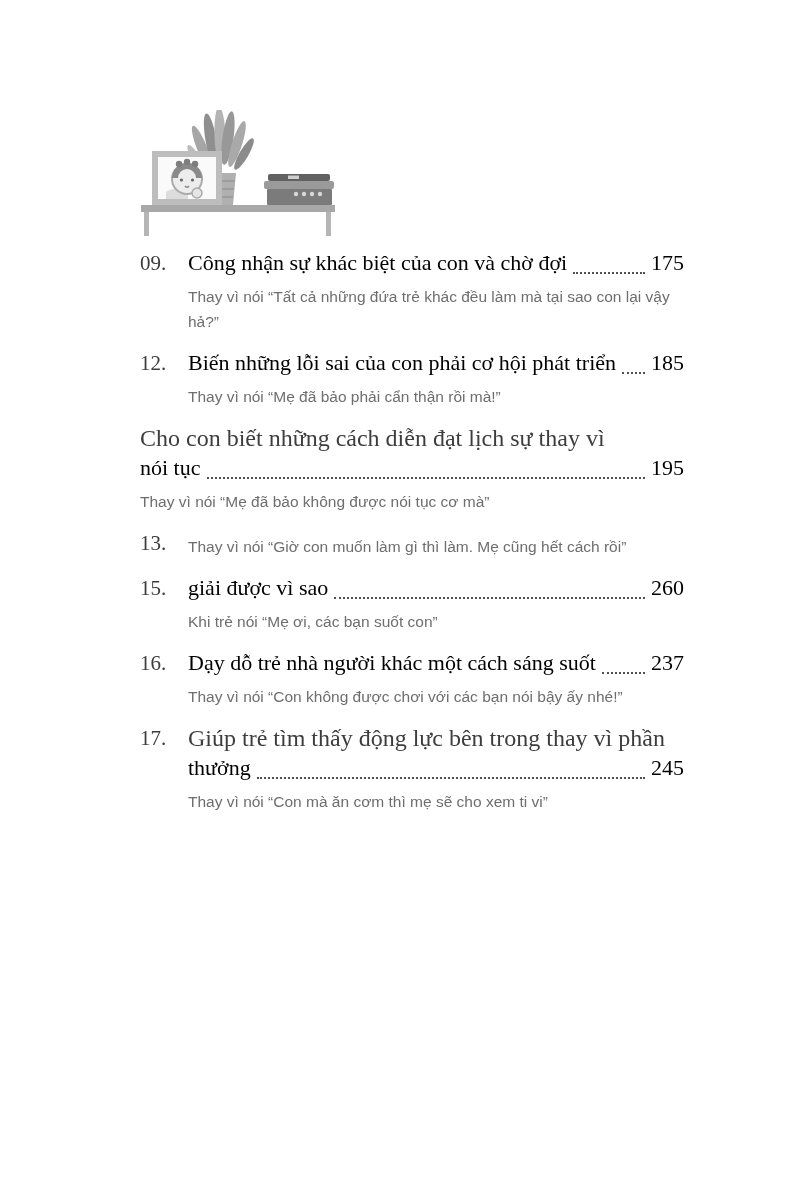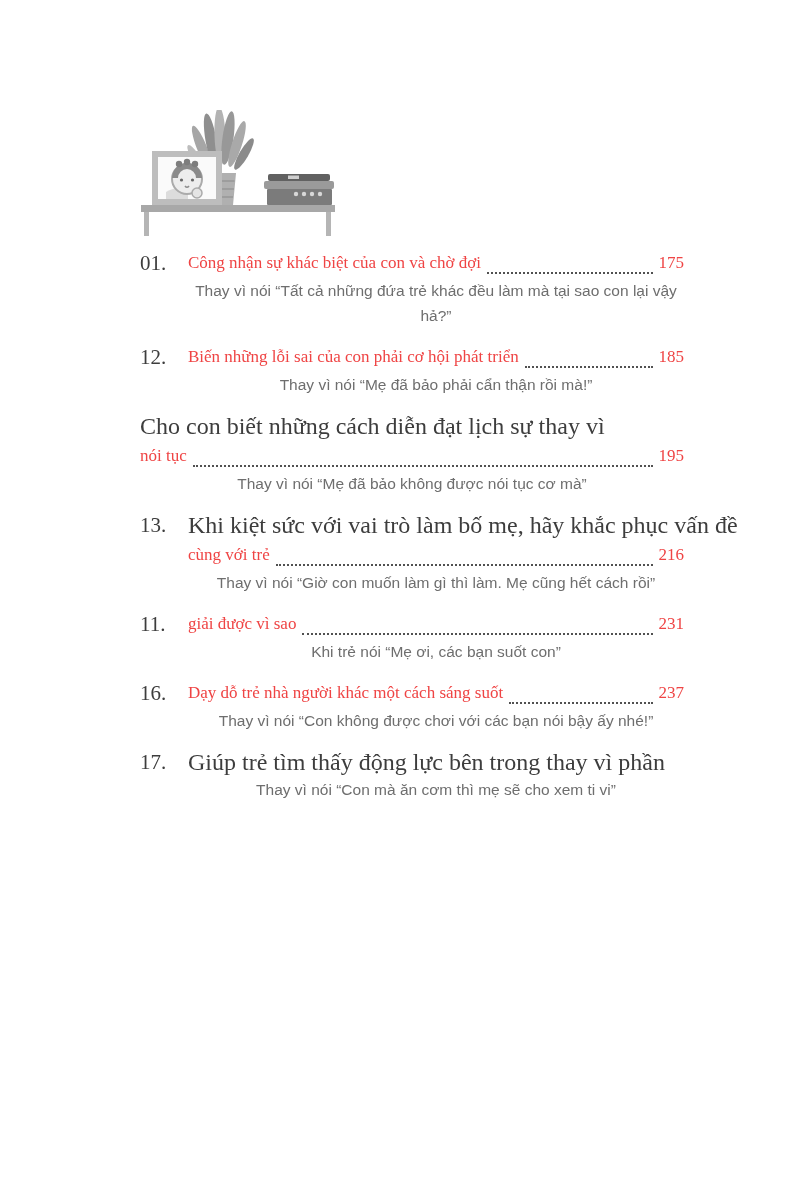--- a/index.html
+++ b/index.html
@@ -24,34 +24,34 @@
   .num {
     flex: none; width: 48px;
     font-size: 21px; line-height: 30px;
     color: #3d3d3d;
   }
   .body { flex: 1; min-width: 0; }
   .title-line {
     font-size: 24px; line-height: 30px;
     color: #3d3d3d; white-space: nowrap;
   }
-  .title-last { display: flex; font-size: 17px; line-height: 30px; color: #ef4444; justify-content: center; }
+  .title-last { display: flex; font-size: 22px; line-height: 30px; color: #000000; justify-content: center; }
   .title-text { white-space: nowrap; }
   .leader {
     flex: 1; min-width: 14px;
     height: 24px;
     border-bottom: 2.5px dotted #515151;
     margin: 0 6px;
   }
   .pg { flex: none; }
   .subtitle {
     font-family: "Liberation Sans", sans-serif;
     font-size: 15.5px; line-height: 25px;
     color: #6e6e6e;
-    text-align: center;
+    margin-top: 6px;
   }
 </style>
 </head>
 <body>
 
 <div class="page">
 
   <svg class="illustration" viewBox="0 0 200 128" xmlns="http://www.w3.org/2000/svg">
 
     <g>
@@ -94,21 +94,21 @@
 
     <g>
       <rect x="3" y="95" width="194" height="7" fill="#a8a8a8"></rect>
       <rect x="6" y="102" width="5" height="24" fill="#b5b5b5"></rect>
       <rect x="188" y="102" width="5" height="24" fill="#b5b5b5"></rect>
     </g>
   </svg>
 
   <div class="toc">
   <div class="entry">
-    <div class="num">01.</div>
+    <div class="num">09.</div>
     <div class="body">
       <div class="title">
         <div class="title-last">
           <span class="title-text">Công nhận sự khác biệt của con và chờ đợi</span>
           <span class="leader"></span>
           <span class="pg">175</span>
         </div>
       </div>
       <div class="subtitle">Thay vì nói “Tất cả những đứa trẻ khác đều làm mà tại sao con lại vậy hả?”</div>
     </div>
@@ -139,40 +139,32 @@
         </div>
       </div>
       <div class="subtitle">Thay vì nói “Mẹ đã bảo không được nói tục cơ mà”</div>
     </div>
   </div>
 
 
   <div class="entry">
     <div class="num">13.</div>
     <div class="body">
-      <div class="title">
-        <div class="title-line">Khi kiệt sức với vai trò làm bố mẹ, hãy khắc phục vấn đề</div>
-            <div class="title-last">
-          <span class="title-text">cùng với trẻ</span>
-          <span class="leader"></span>
-          <span class="pg">216</span>
-        </div>
-      </div>
       <div class="subtitle">Thay vì nói “Giờ con muốn làm gì thì làm. Mẹ cũng hết cách rồi”</div>
     </div>
   </div>
 
   <div class="entry">
-    <div class="num">11.</div>
+    <div class="num">15.</div>
     <div class="body">
       <div class="title">
             <div class="title-last">
           <span class="title-text">giải được vì sao</span>
           <span class="leader"></span>
-          <span class="pg">231</span>
+          <span class="pg">260</span>
         </div>
       </div>
       <div class="subtitle">Khi trẻ nói “Mẹ ơi, các bạn suốt con”</div>
     </div>
   </div>
 
   <div class="entry">
     <div class="num">16.</div>
     <div class="body">
       <div class="title">
@@ -184,18 +176,23 @@
       </div>
       <div class="subtitle">Thay vì nói “Con không được chơi với các bạn nói bậy ấy nhé!”</div>
     </div>
   </div>
 
   <div class="entry">
     <div class="num">17.</div>
     <div class="body">
       <div class="title">
         <div class="title-line">Giúp trẻ tìm thấy động lực bên trong thay vì phần</div>
+            <div class="title-last">
+          <span class="title-text">thưởng</span>
+          <span class="leader"></span>
+          <span class="pg">245</span>
+        </div>
       </div>
       <div class="subtitle">Thay vì nói “Con mà ăn cơm thì mẹ sẽ cho xem ti vi”</div>
     </div>
   </div>
 </div>
 </div>
 
 </body></html>

